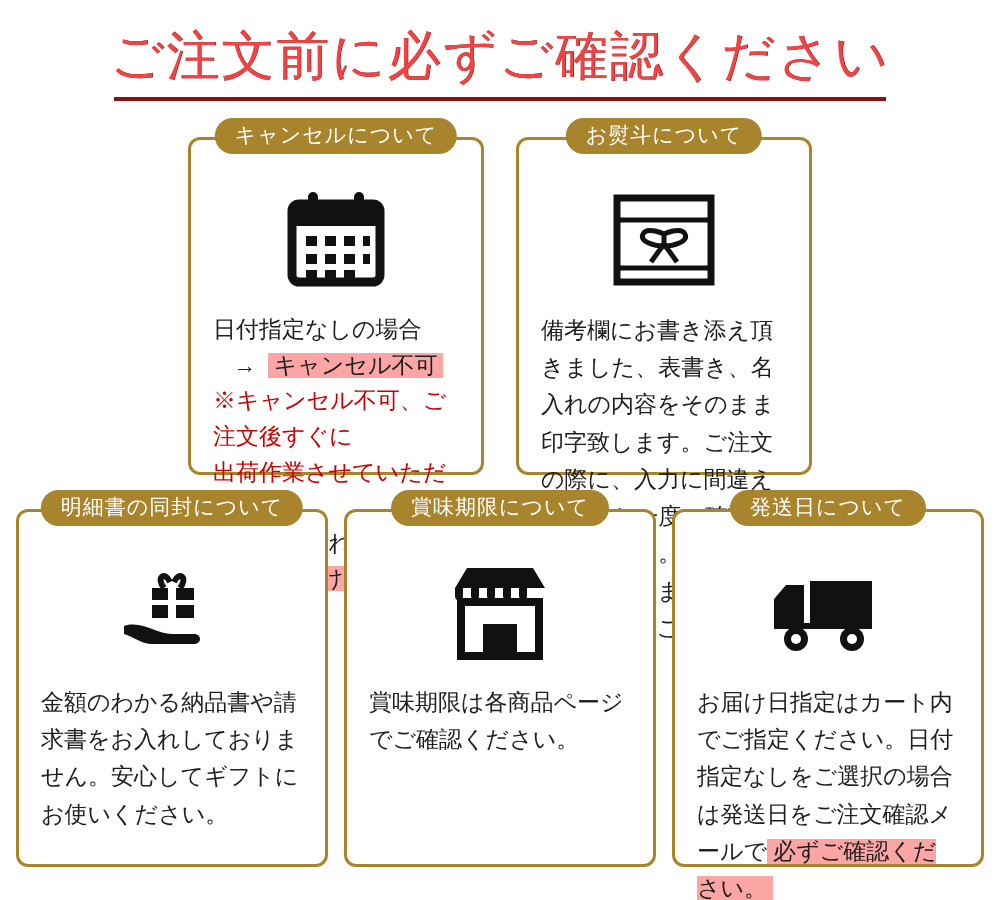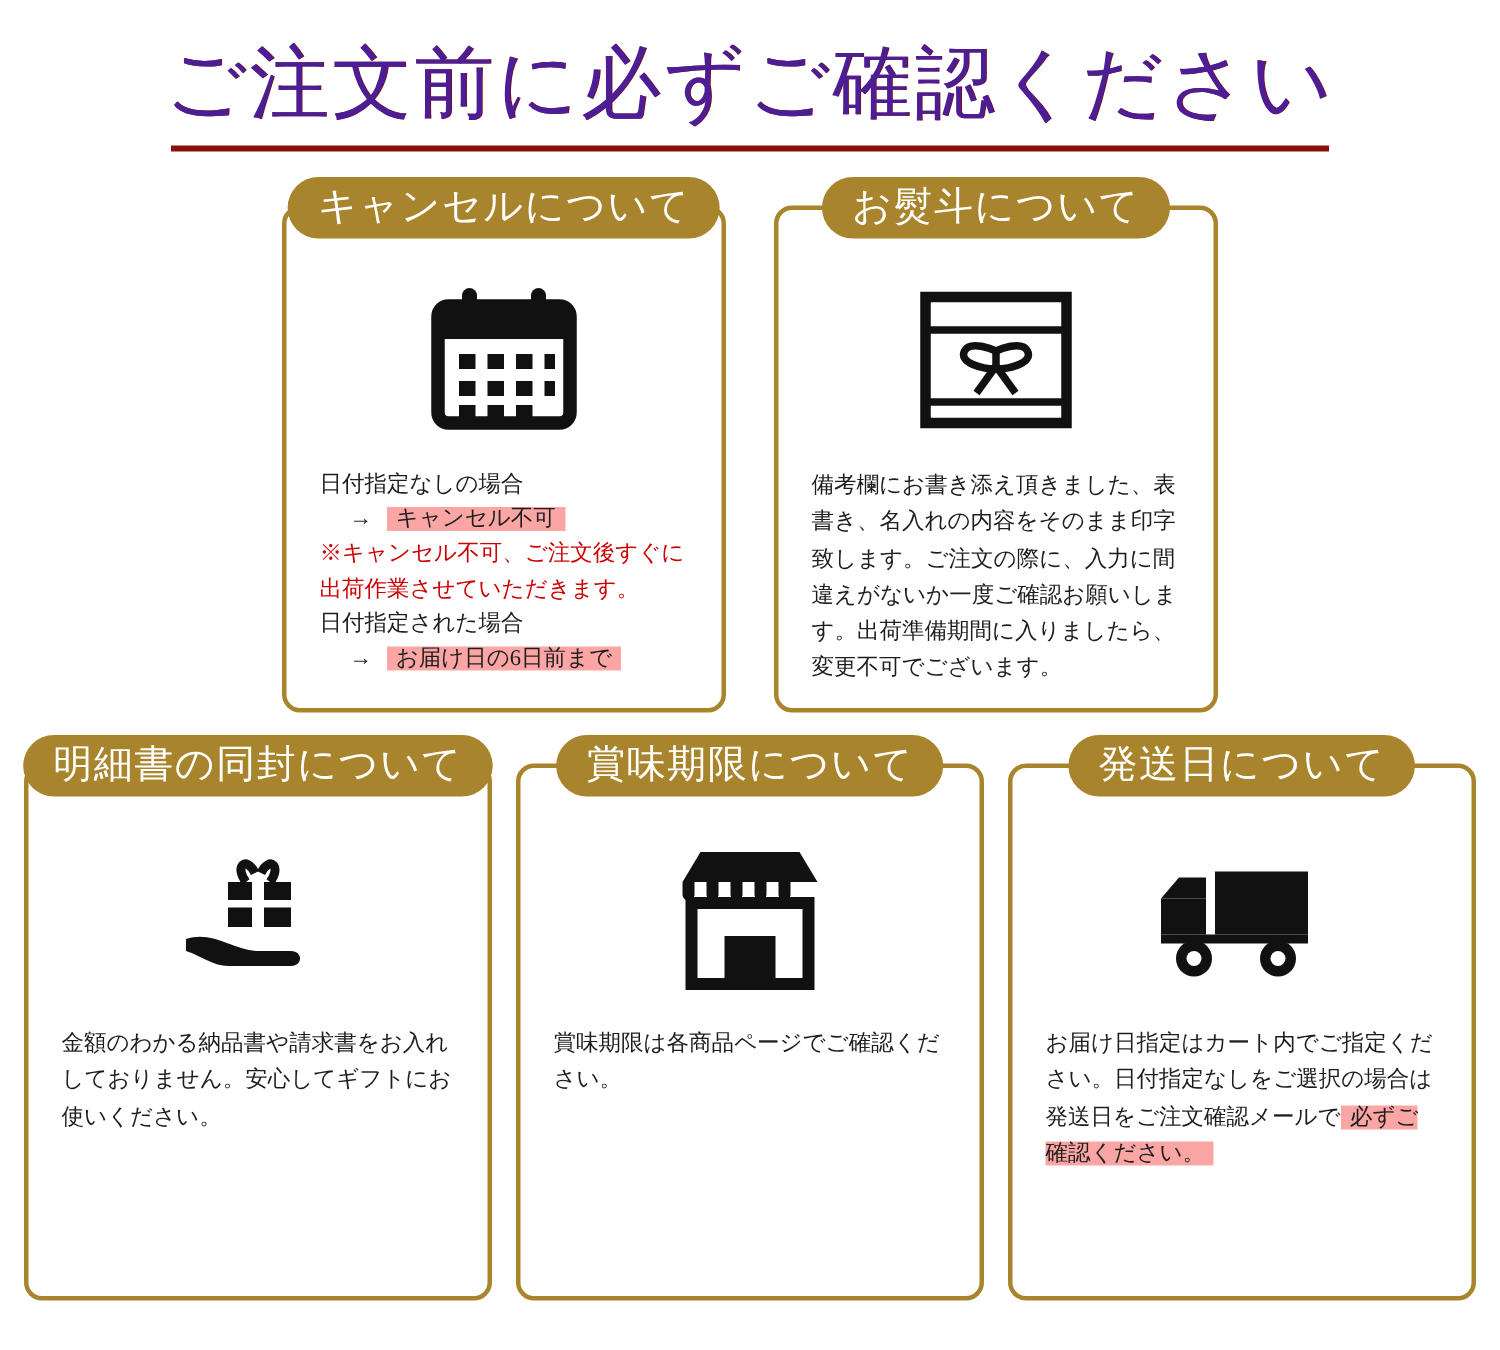--- a/index.html
+++ b/index.html
@@ -24,21 +24,21 @@
   
   .title-wrap {
     text-align: center;
     padding-top: 26px;
   }
   .main-title {
     font-family: "Liberation Serif", serif;
     font-size: 53px;
     font-weight: normal;
     letter-spacing: 2px;
-    color: #4c1d95;
+    color: #ef4444;
     margin: 0;
     line-height: 1.15;
     text-shadow: 0.5px 0 0 #7c0a0a;
   }
   .title-rule {
     width: 772px;
     height: 4px;
     background: #8a0f0f;
     margin: 10px auto 0 auto;
   }
@@ -78,40 +78,40 @@
 
   .card-heading {
     position: absolute;
     top: -22px;
     left: 50%;
     transform: translateX(-50%);
     background: #a8842c;
     color: #ffffff;
     border-radius: 22px;
     padding: 7px 20px 8px 20px;
-    font-size: 26px;
+    font-size: 21px;
     line-height: 1;
     white-space: nowrap;
     letter-spacing: 1px;
     font-family: "Liberation Serif", serif;
   }
 
   .icon-area {
     height: 132px;
     display: flex;
     align-items: center;
     justify-content: center;
     padding-top: 34px;
     box-sizing: content-box;
   }
   .icon-area svg { display: block; }
 
   .card-body {
     padding: 6px 22px 0 22px;
-    font-size: 15px;
+    font-size: 23px;
     line-height: 1.62;
     color: #1d1d1d;
     font-family: "Liberation Serif", serif;
   }
   .card-body p { margin: 0; }
 
   .hl {
     background: #fca5a5;
     padding: 0 6px;
     text-align: right;

